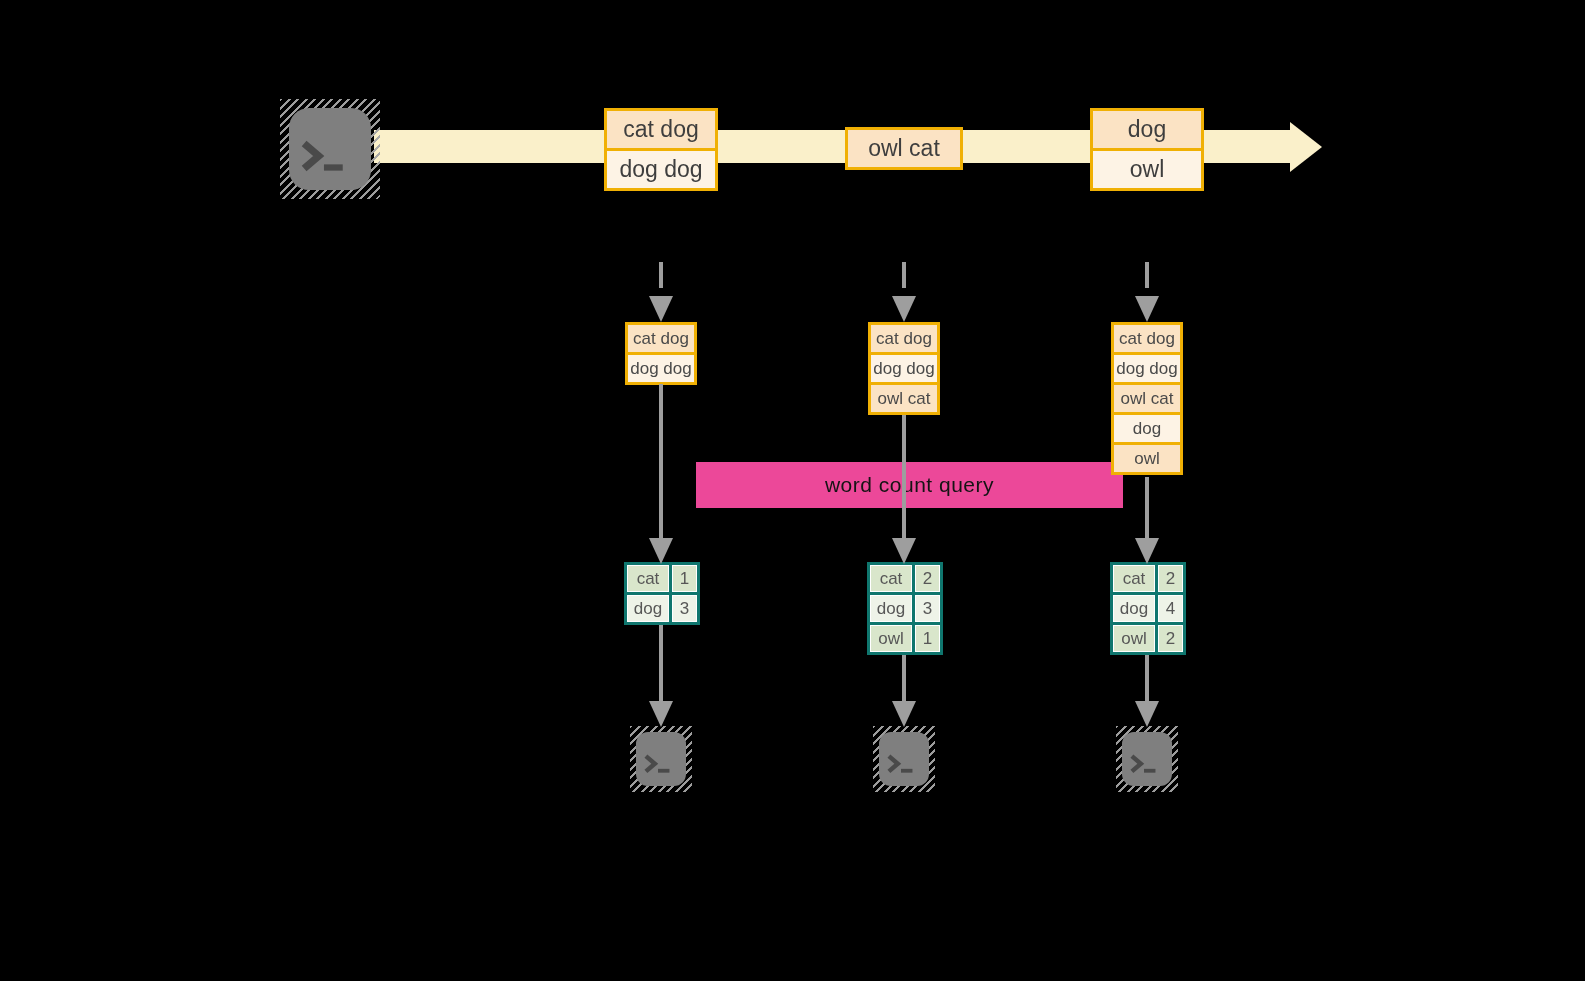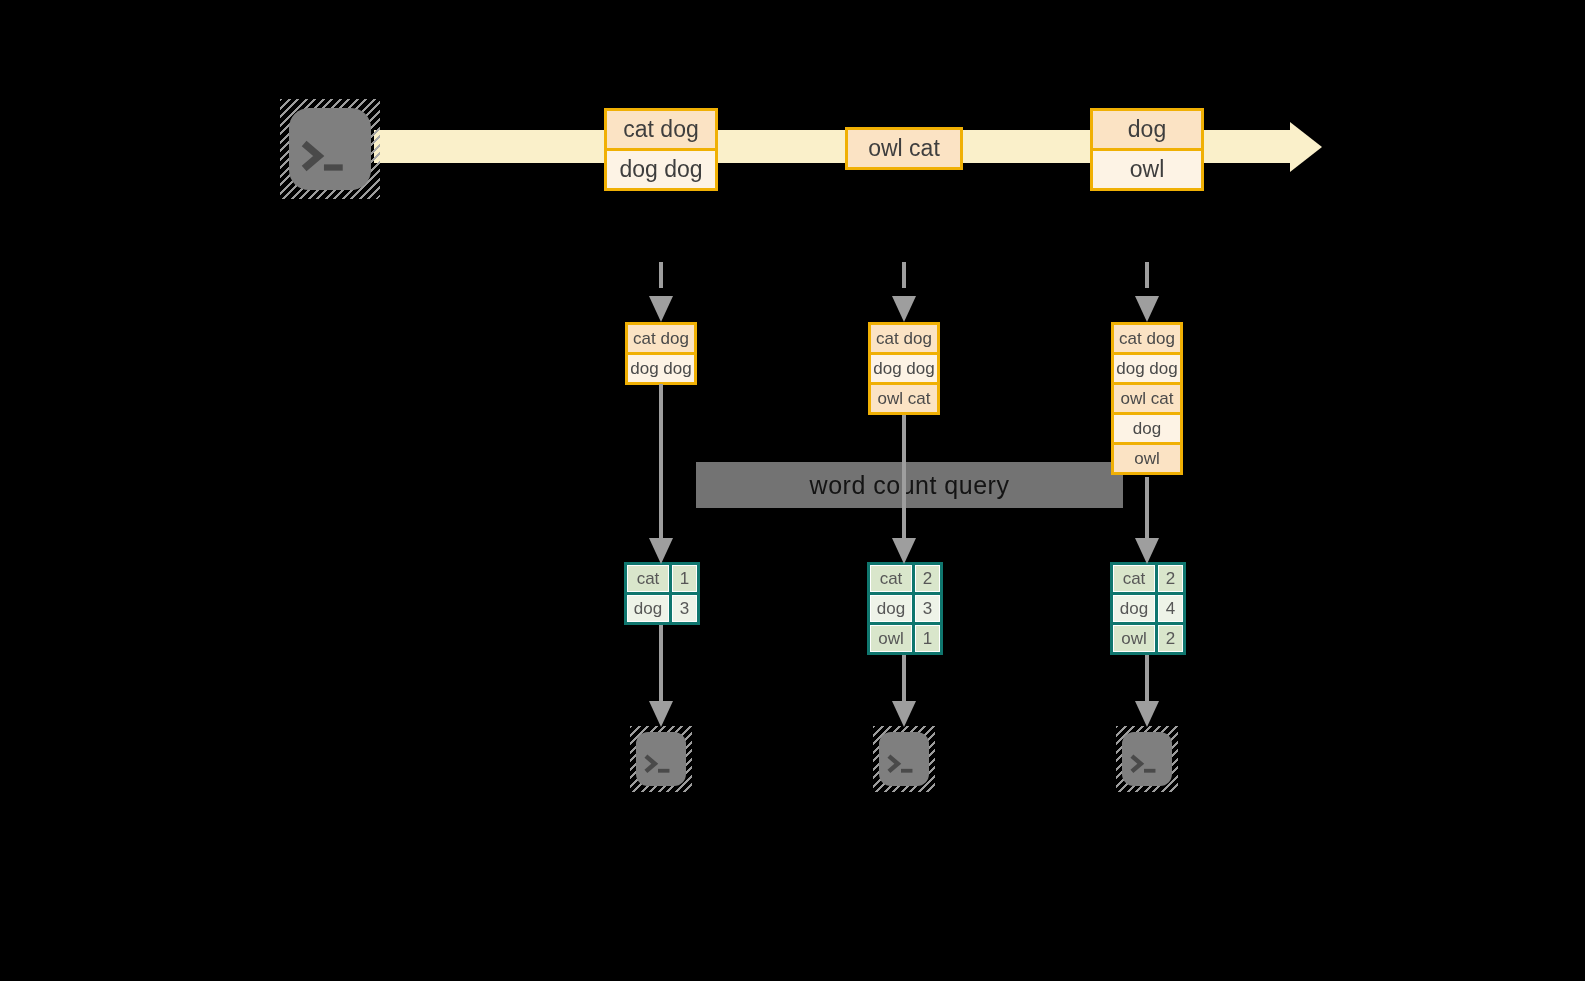--- a/index.html
+++ b/index.html
@@ -35,23 +35,23 @@
   .fill-light{background:#fdf3e5;}
 
   
   .line{position:absolute;width:4px;background:#9e9e9e;z-index:3;}
   .dash{position:absolute;width:4px;background:#9e9e9e;z-index:3;}
   .tri-down{position:absolute;width:0;height:0;z-index:3;
             border-left:12px solid transparent;border-right:12px solid transparent;
             border-top:26px solid #9e9e9e;}
 
   
-  .query{position:absolute;left:696px;top:462px;width:427px;height:46px;background:#737373;
+  .query{position:absolute;left:696px;top:462px;width:427px;height:46px;background:#ec4899;
          display:flex;align-items:center;justify-content:center;z-index:1;
-         color:#141414;font-size:25px;letter-spacing:.5px;}
+         color:#141414;font-size:21px;letter-spacing:.5px;}
 
   
   .gtable{position:absolute;z-index:2;background:#0f766e;padding:3px;
           display:grid;grid-template-columns:42px 25px;gap:3px;}
   .gcell{box-sizing:border-box;height:27px;border:1px solid #ffffff;
          display:flex;align-items:center;justify-content:center;
          font-size:17px;color:#575757;}
   .gdark{background:#d9e6cb;}
   .glight{background:#eef3e8;}
 </style>

